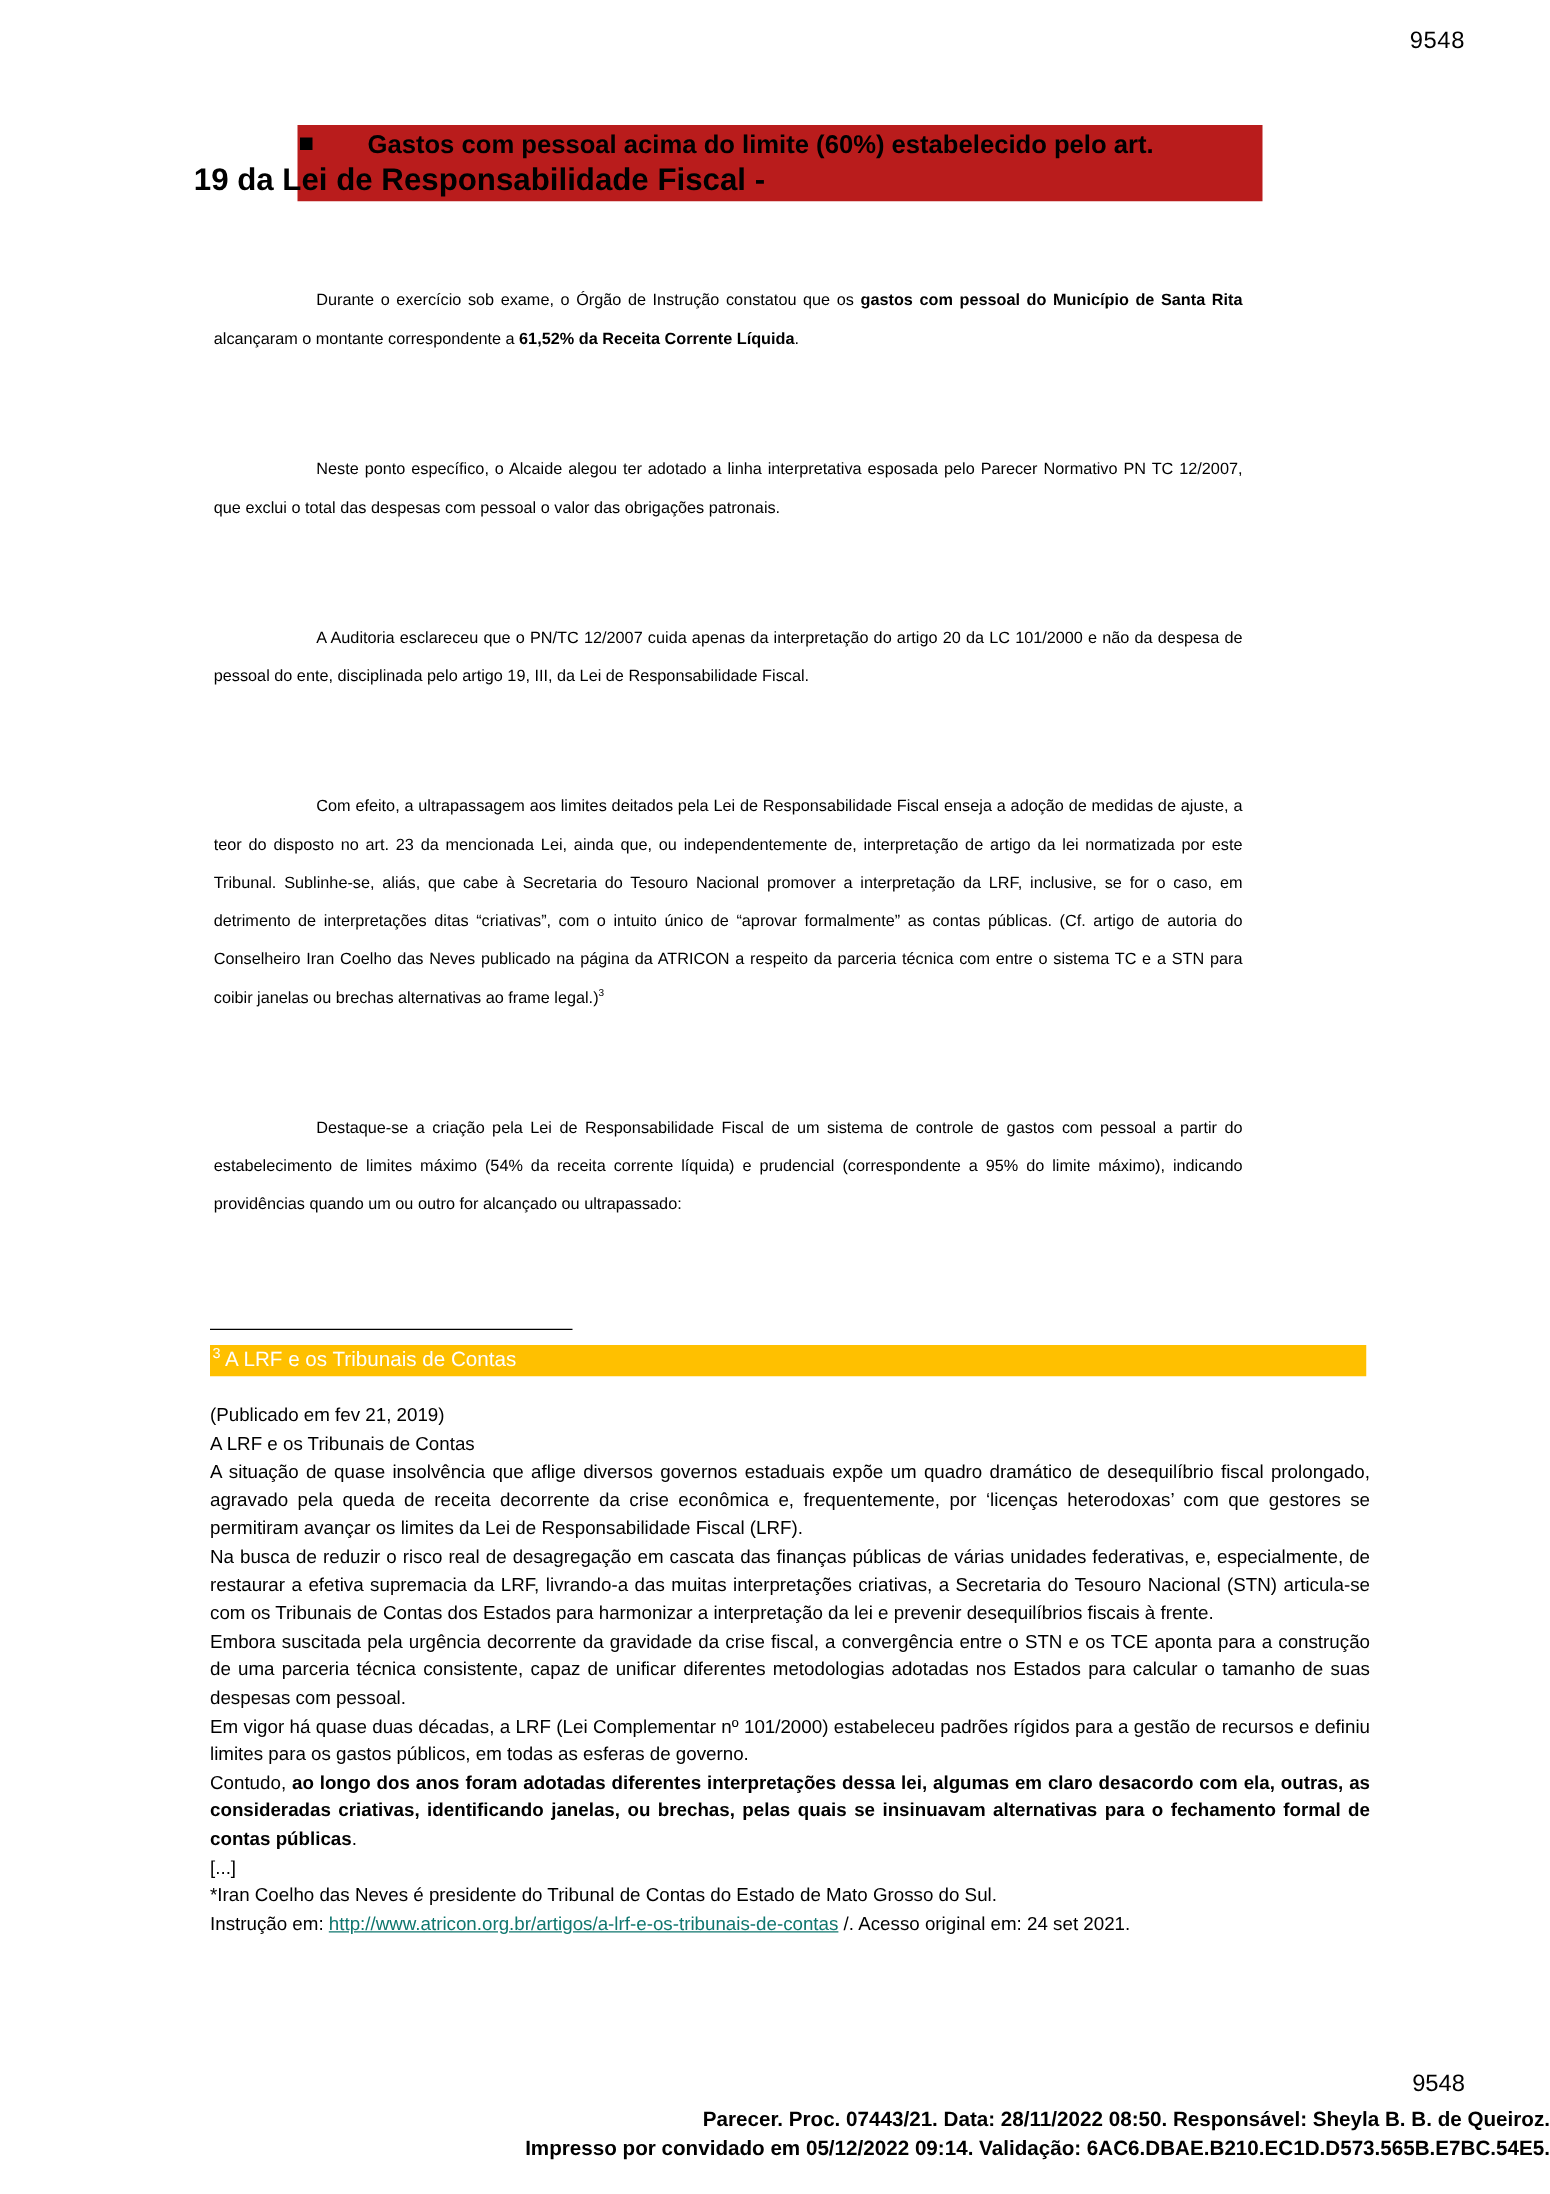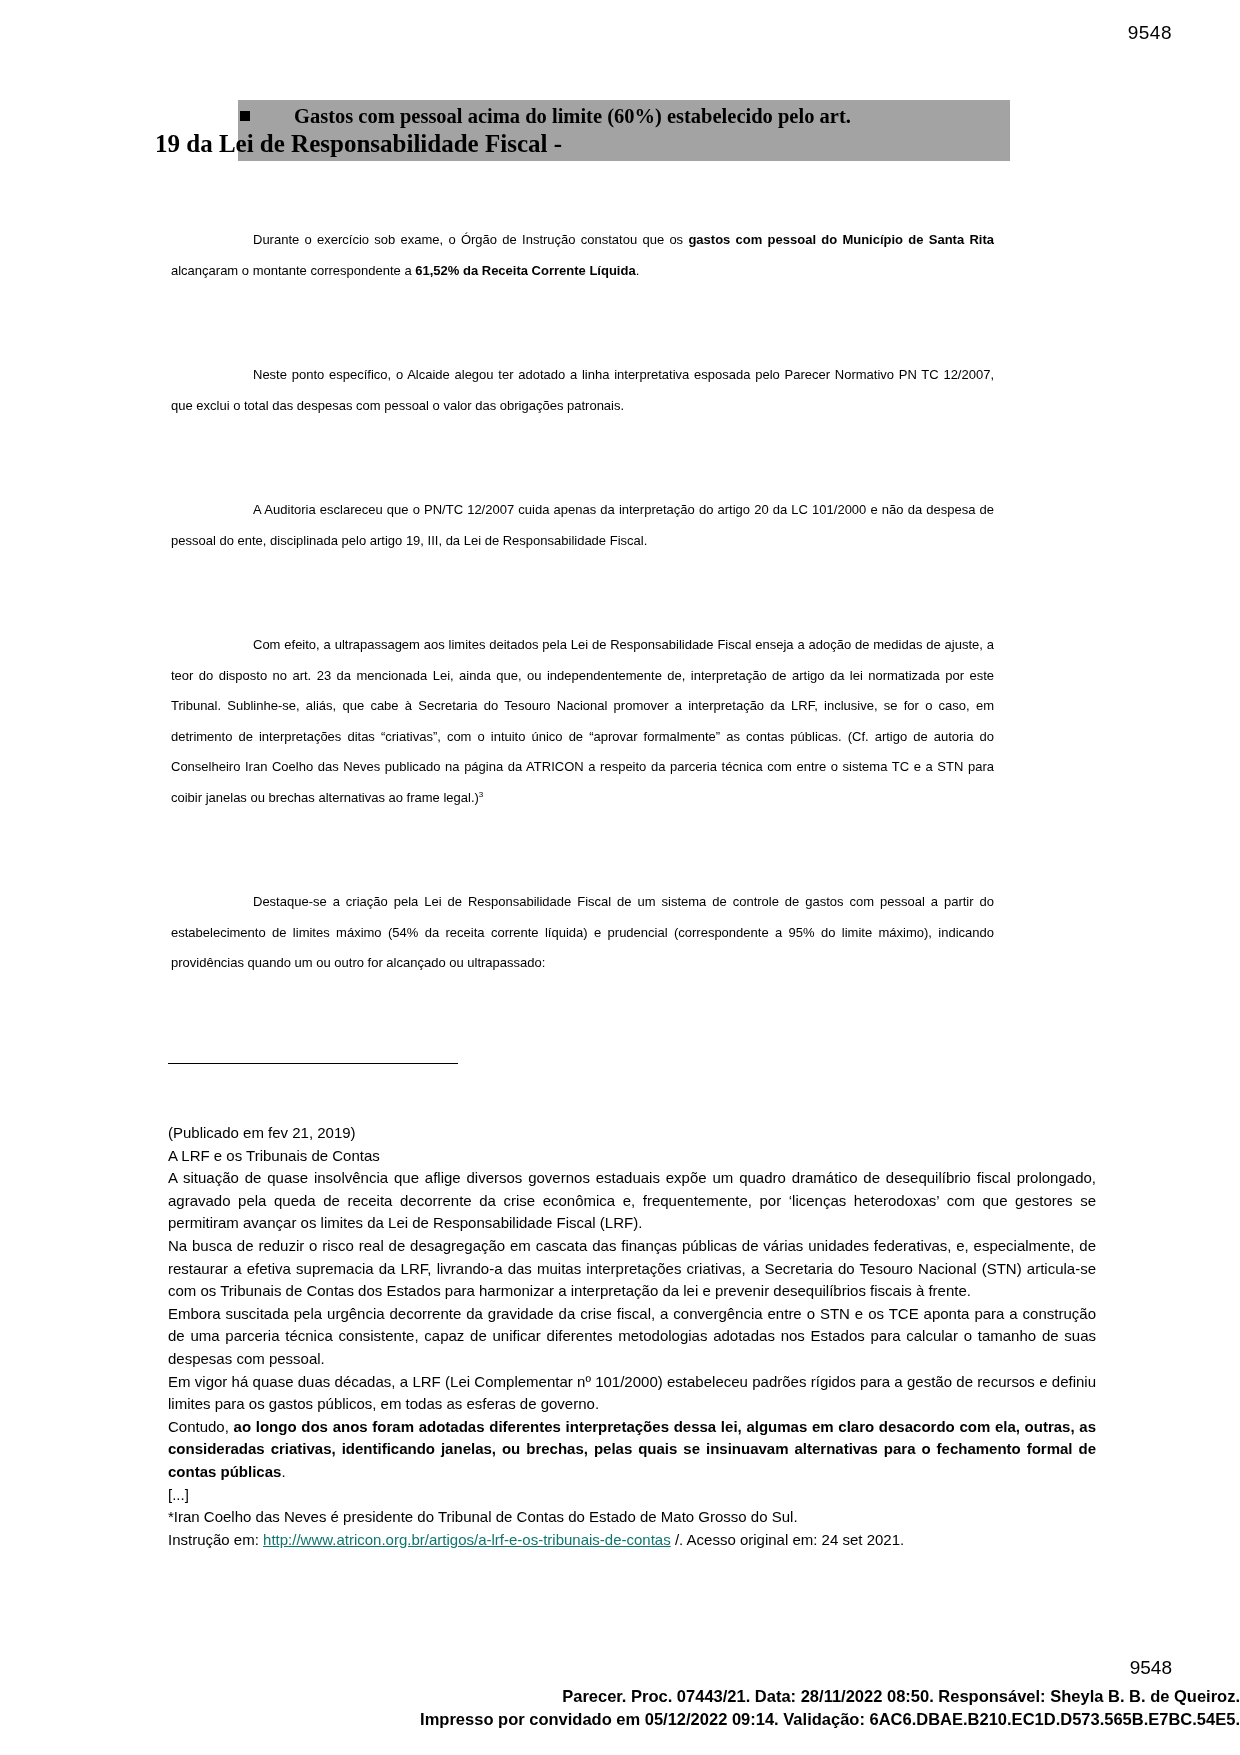--- a/index.html
+++ b/index.html
@@ -23,26 +23,25 @@
     font-size: 19px;
     letter-spacing: 0.5px;
   }
   .content {
     position: absolute;
     top: 100px;
     left: 155px;
     width: 855px;
   }
   .heading-bar {
-    background: #a3a3a3;
+    background: #b91c1c;
     padding: 2px 0 3px 0;
     margin-left: 83px;
     width: 772px;
     box-sizing: border-box;
-    font-family: Liberation Serif, serif;
   }
   .heading-bar .line1 {
     font-weight: bold;
     font-size: 20.5px;
     line-height: 28px;
     display: block;
   }
   .heading-bar .bullet {
     display: inline-block;
     width: 10px;
@@ -165,20 +164,21 @@
     <p class="body-p"><span>Com efeito, a ultrapassagem aos limites deitados pela Lei de Responsabilidade Fiscal enseja a adoção de medidas de ajuste, a teor do disposto no art. 23 da mencionada Lei, ainda que, ou independentemente de, interpretação de artigo da lei normatizada por este Tribunal. Sublinhe-se, aliás, que cabe à Secretaria do Tesouro Nacional promover a interpretação da LRF, inclusive, se for o caso, em detrimento de interpretações ditas “criativas”, com o intuito único de “aprovar formalmente” as contas públicas. (Cf. artigo de autoria do Conselheiro Iran Coelho das Neves publicado na página da ATRICON a respeito da parceria técnica com entre o sistema TC e a STN para coibir janelas ou brechas alternativas ao frame legal.)</span><sup>3</sup></p>
 
     <div class="gap-lg"></div>
 
     <p class="body-p">Destaque-se a criação pela Lei de Responsabilidade Fiscal de um sistema de controle de gastos com pessoal a partir do estabelecimento de limites máximo (54% da receita corrente líquida) e prudencial (correspondente a 95% do limite máximo), indicando providências quando um ou outro for alcançado ou ultrapassado:</p>
 
   </div>
 
   <div class="footnote-rule"></div>
 
+  <div class="footnote-title"><sup>3</sup><span> A LRF e os Tribunais de Contas</span></div>
 
   <div class="footnote-body">
     <p>(Publicado em fev 21, 2019)</p>
     <p>A LRF e os Tribunais de Contas</p>
     <p>A situação de quase insolvência que aflige diversos governos estaduais expõe um quadro dramático de desequilíbrio fiscal prolongado, agravado pela queda de receita decorrente da crise econômica e, frequentemente, por ‘licenças heterodoxas’ com que gestores se permitiram avançar os limites da Lei de Responsabilidade Fiscal (LRF).</p>
     <p>Na busca de reduzir o risco real de desagregação em cascata das finanças públicas de várias unidades federativas, e, especialmente, de restaurar a efetiva supremacia da LRF, livrando-a das muitas interpretações criativas, a Secretaria do Tesouro Nacional (STN) articula-se com os Tribunais de Contas dos Estados para harmonizar a interpretação da lei e prevenir desequilíbrios fiscais à frente.</p>
     <p>Embora suscitada pela urgência decorrente da gravidade da crise fiscal, a convergência entre o STN e os TCE aponta para a construção de uma parceria técnica consistente, capaz de unificar diferentes metodologias adotadas nos Estados para calcular o tamanho de suas despesas com pessoal.</p>
     <p>Em vigor há quase duas décadas, a LRF (Lei Complementar nº 101/2000) estabeleceu padrões rígidos para a gestão de recursos e definiu limites para os gastos públicos, em todas as esferas de governo.</p>
     <p><span>Contudo, </span><b>ao longo dos anos foram adotadas diferentes interpretações dessa lei, algumas em claro desacordo com ela, outras, as consideradas criativas, identificando janelas, ou brechas, pelas quais se insinuavam alternativas para o fechamento formal de contas públicas</b><span>.</span></p>
     <p>[...]</p>

